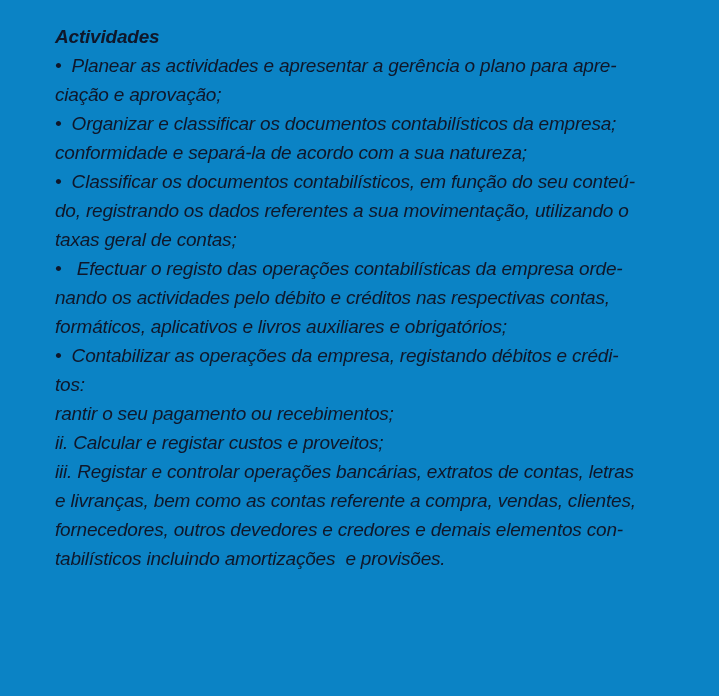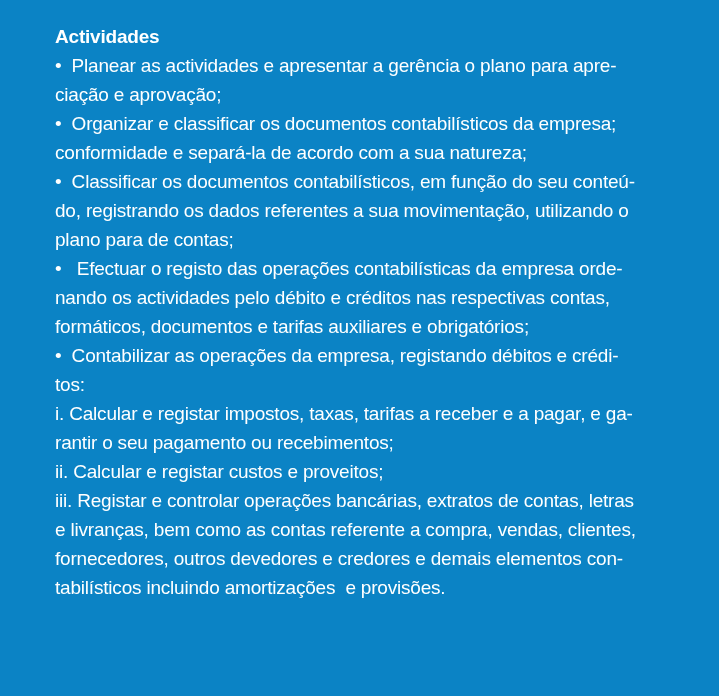--- a/index.html
+++ b/index.html
@@ -13,47 +13,47 @@
     background: #0b83c5;
     font-family: "Liberation Sans", sans-serif;
   }
   .page {
     width: 719px;
     height: 696px;
     box-sizing: border-box;
     padding: 22px 30px 0 55px;
   }
   .line {
-    color: #ffffff;
+    color: #0f172a;
     font-size: 19px;
     line-height: 29px;
     letter-spacing: -0.2px;
     white-space: pre;
+    font-style: italic;
   }
   .heading {
     font-weight: bold;
   }
 </style>
 </head>
 <body style="background: rgb(11, 131, 197);">
 
 <div class="page">
   <div class="line heading">Actividades</div>
   <div class="line">•  Planear as actividades e apresentar a gerência o plano para apre-</div>
   <div class="line">ciação e aprovação;</div>
   <div class="line">•  Organizar e classificar os documentos contabilísticos da empresa;</div>
   <div class="line">conformidade e separá-la de acordo com a sua natureza;</div>
   <div class="line">•  Classificar os documentos contabilísticos, em função do seu conteú-</div>
   <div class="line">do, registrando os dados referentes a sua movimentação, utilizando o</div>
-  <div class="line">plano para de contas;</div>
+  <div class="line">taxas geral de contas;</div>
   <div class="line">•   Efectuar o registo das operações contabilísticas da empresa orde-</div>
   <div class="line">nando os actividades pelo débito e créditos nas respectivas contas,</div>
-  <div class="line">formáticos, documentos e tarifas auxiliares e obrigatórios;</div>
+  <div class="line">formáticos, aplicativos e livros auxiliares e obrigatórios;</div>
   <div class="line">•  Contabilizar as operações da empresa, registando débitos e crédi-</div>
   <div class="line">tos:</div>
-  <div class="line">i. Calcular e registar impostos, taxas, tarifas a receber e a pagar, e ga-</div>
   <div class="line">rantir o seu pagamento ou recebimentos;</div>
   <div class="line">ii. Calcular e registar custos e proveitos;</div>
   <div class="line">iii. Registar e controlar operações bancárias, extratos de contas, letras</div>
   <div class="line">e livranças, bem como as contas referente a compra, vendas, clientes,</div>
   <div class="line">fornecedores, outros devedores e credores e demais elementos con-</div>
   <div class="line">tabilísticos incluindo amortizações  e provisões.</div>
 </div>
 
 </body></html>

